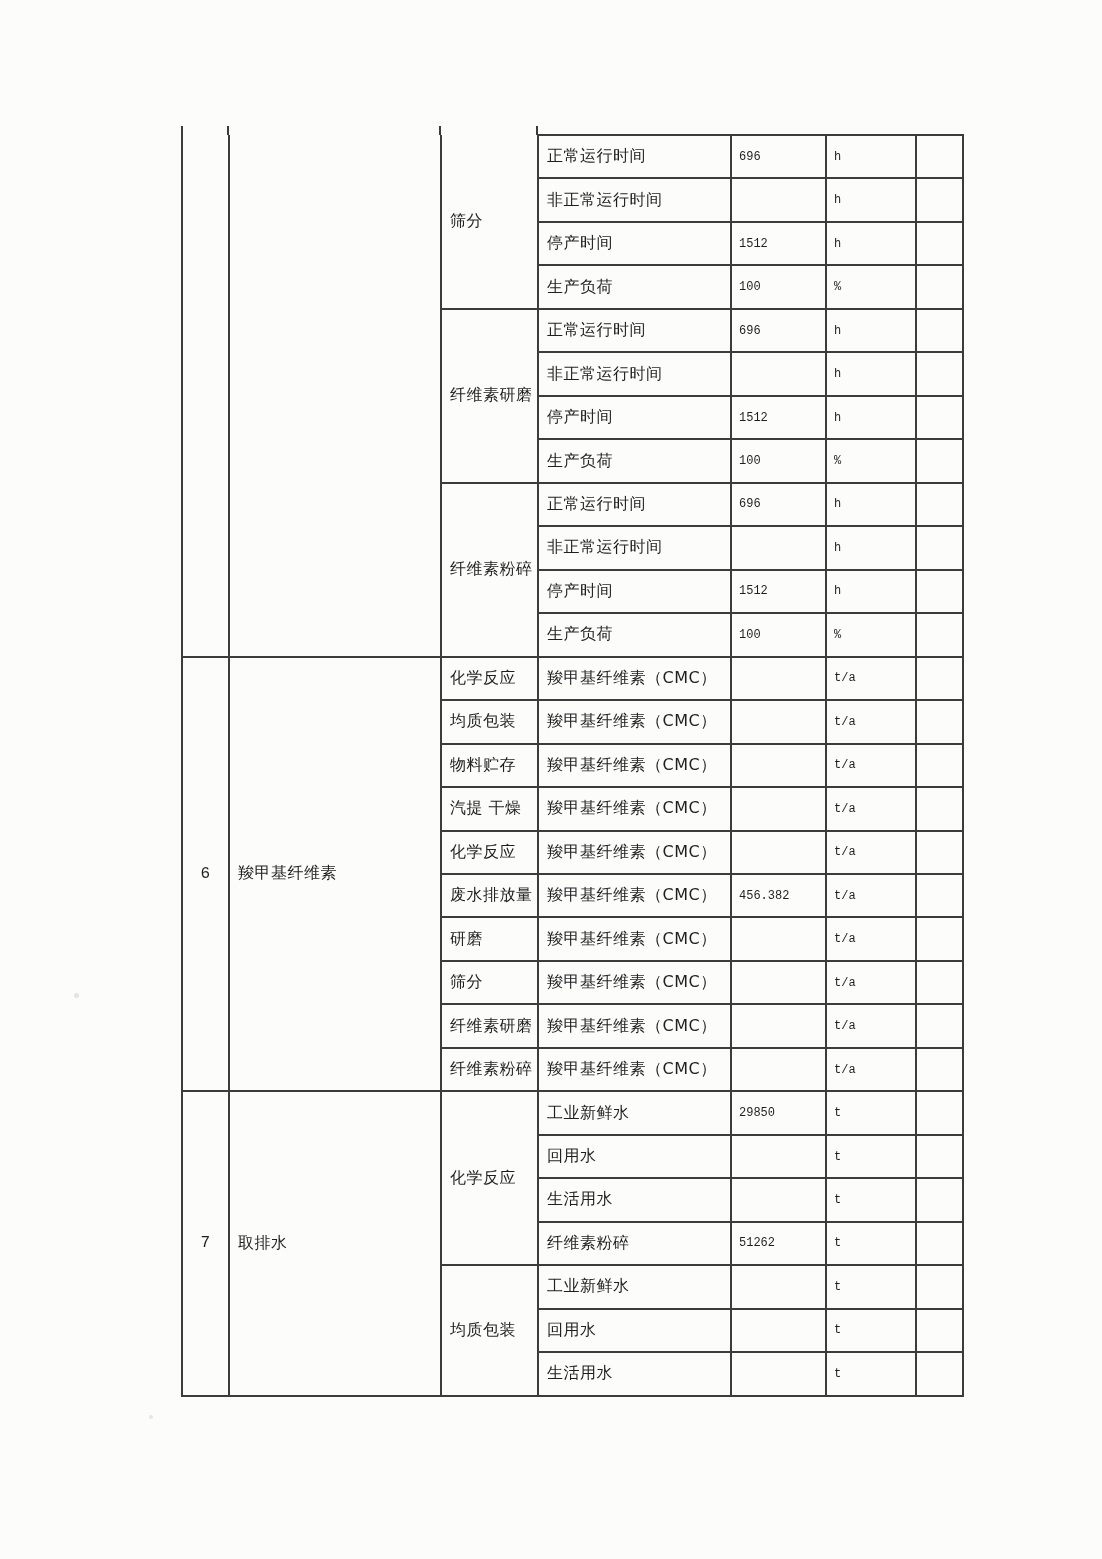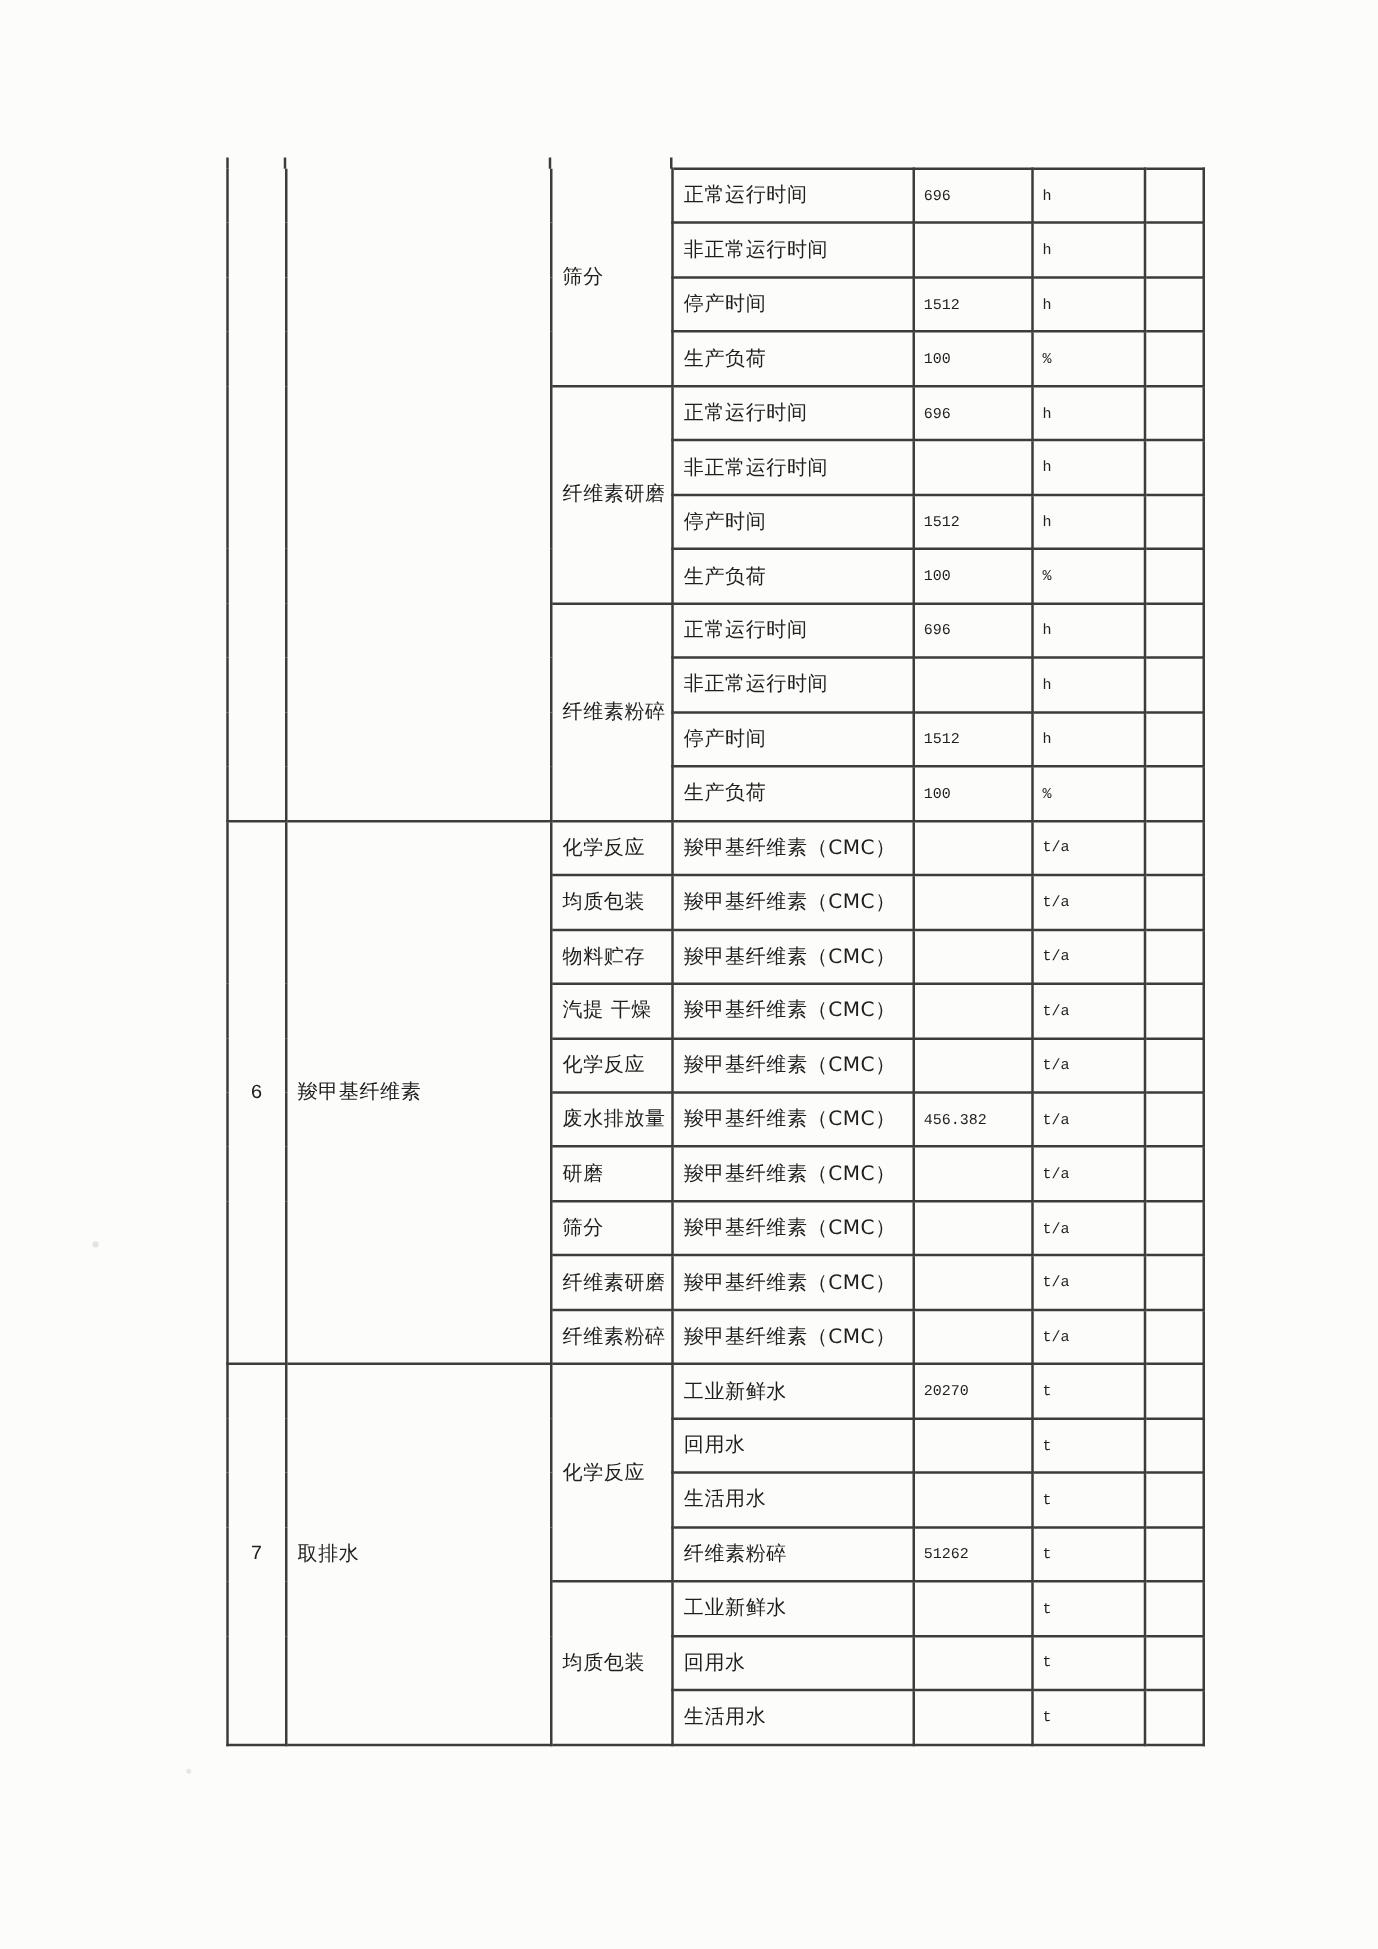--- a/index.html
+++ b/index.html
@@ -241,21 +241,21 @@
         <td class="val"></td>
         <td class="unit">t/a</td>
         <td></td>
       </tr>
 
       <tr>
         <td class="num" rowspan="7">7</td>
         <td rowspan="7">取排水</td>
         <td rowspan="4">化学反应</td>
         <td>工业新鲜水</td>
-        <td class="val">20270</td>
+        <td class="val">29850</td>
         <td class="unit">t</td>
         <td></td>
       </tr>
       <tr>
         <td>回用水</td>
         <td class="val"></td>
         <td class="unit">t</td>
         <td></td>
       </tr>
       <tr>

